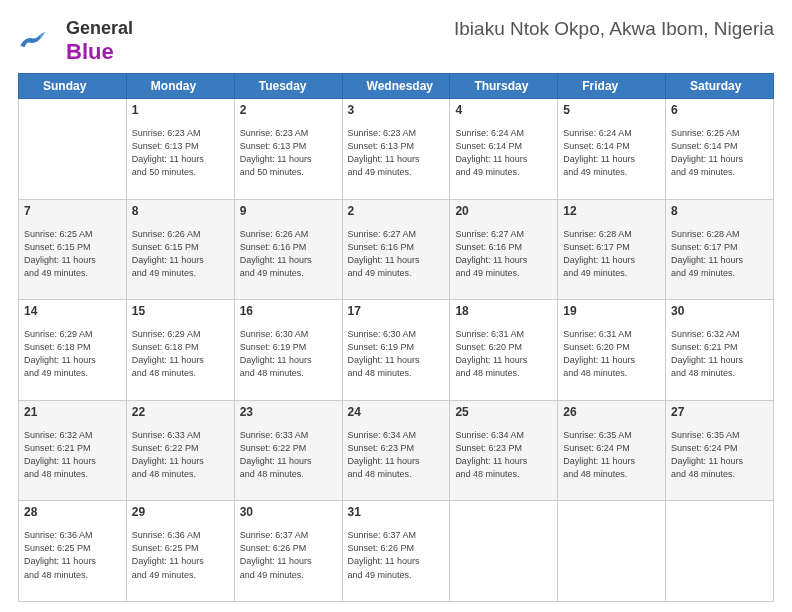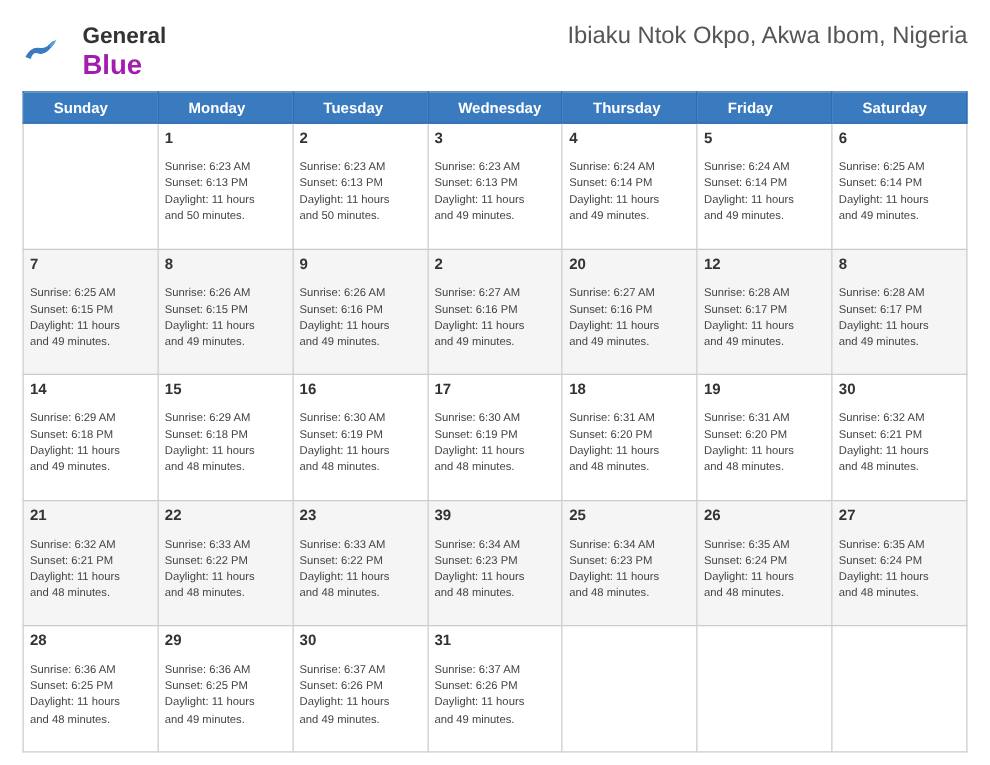--- a/index.html
+++ b/index.html
@@ -213,21 +213,21 @@
           </td>
           <td>
             <span class="day-num">22</span>
             <div class="cell-info">Sunrise: 6:33 AM<br>Sunset: 6:22 PM<br>Daylight: 11 hours<br>and 48 minutes.</div>
           </td>
           <td>
             <span class="day-num">23</span>
             <div class="cell-info">Sunrise: 6:33 AM<br>Sunset: 6:22 PM<br>Daylight: 11 hours<br>and 48 minutes.</div>
           </td>
           <td>
-            <span class="day-num">39</span>
+            <span class="day-num">24</span>
             <div class="cell-info">Sunrise: 6:34 AM<br>Sunset: 6:23 PM<br>Daylight: 11 hours<br>and 48 minutes.</div>
           </td>
           <td>
             <span class="day-num">25</span>
             <div class="cell-info">Sunrise: 6:34 AM<br>Sunset: 6:23 PM<br>Daylight: 11 hours<br>and 48 minutes.</div>
           </td>
           <td>
             <span class="day-num">26</span>
             <div class="cell-info">Sunrise: 6:35 AM<br>Sunset: 6:24 PM<br>Daylight: 11 hours<br>and 48 minutes.</div>
           </td>

